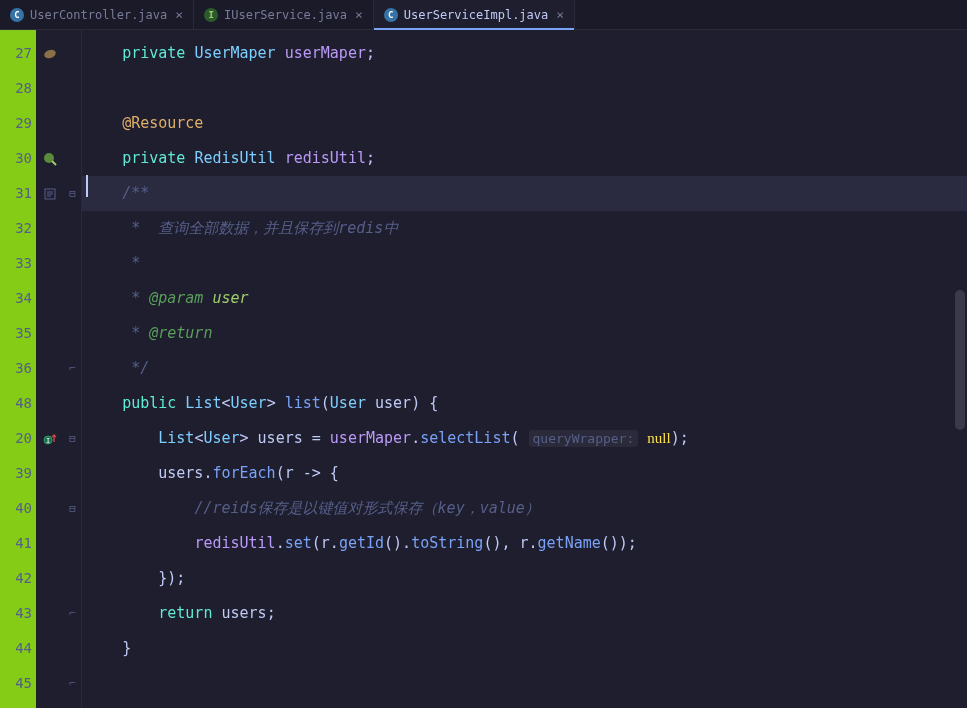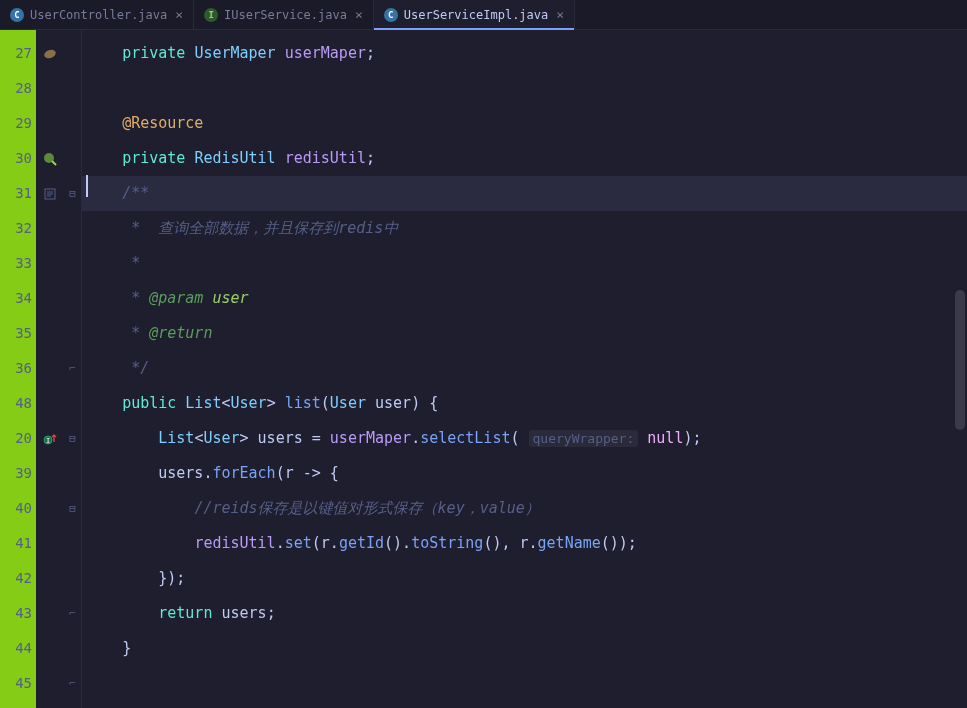--- a/index.html
+++ b/index.html
@@ -96,21 +96,21 @@
     .type { color: #7dcfff; }
     .field { color: #bb9af7; }
     .ann { color: #e0af68; }
     .comment { color: #565f89; font-style: italic; }
     .doctag { color: #5a9e5a; font-style: italic; }
     .docparam { color: #9ece6a; font-style: italic; }
     .method { color: #7aa2f7; }
     .punct { color: #c0caf5; }
     .var { color: #c0caf5; }
     .hint { color: #565f89; background: #2a2a3a; padding: 1px 4px; border-radius: 3px; font-size: 13px; }
-    .null-kw { color: #f0abfc; }
+    .null-kw { color: #fde047; font-family: Liberation Serif, serif; }
     .scrollbar {
       position: absolute;
       right: 2px;
       top: 0;
       width: 10px;
       height: 100%;
     }
     .scroll-thumb {
       position: absolute;
       right: 0;

